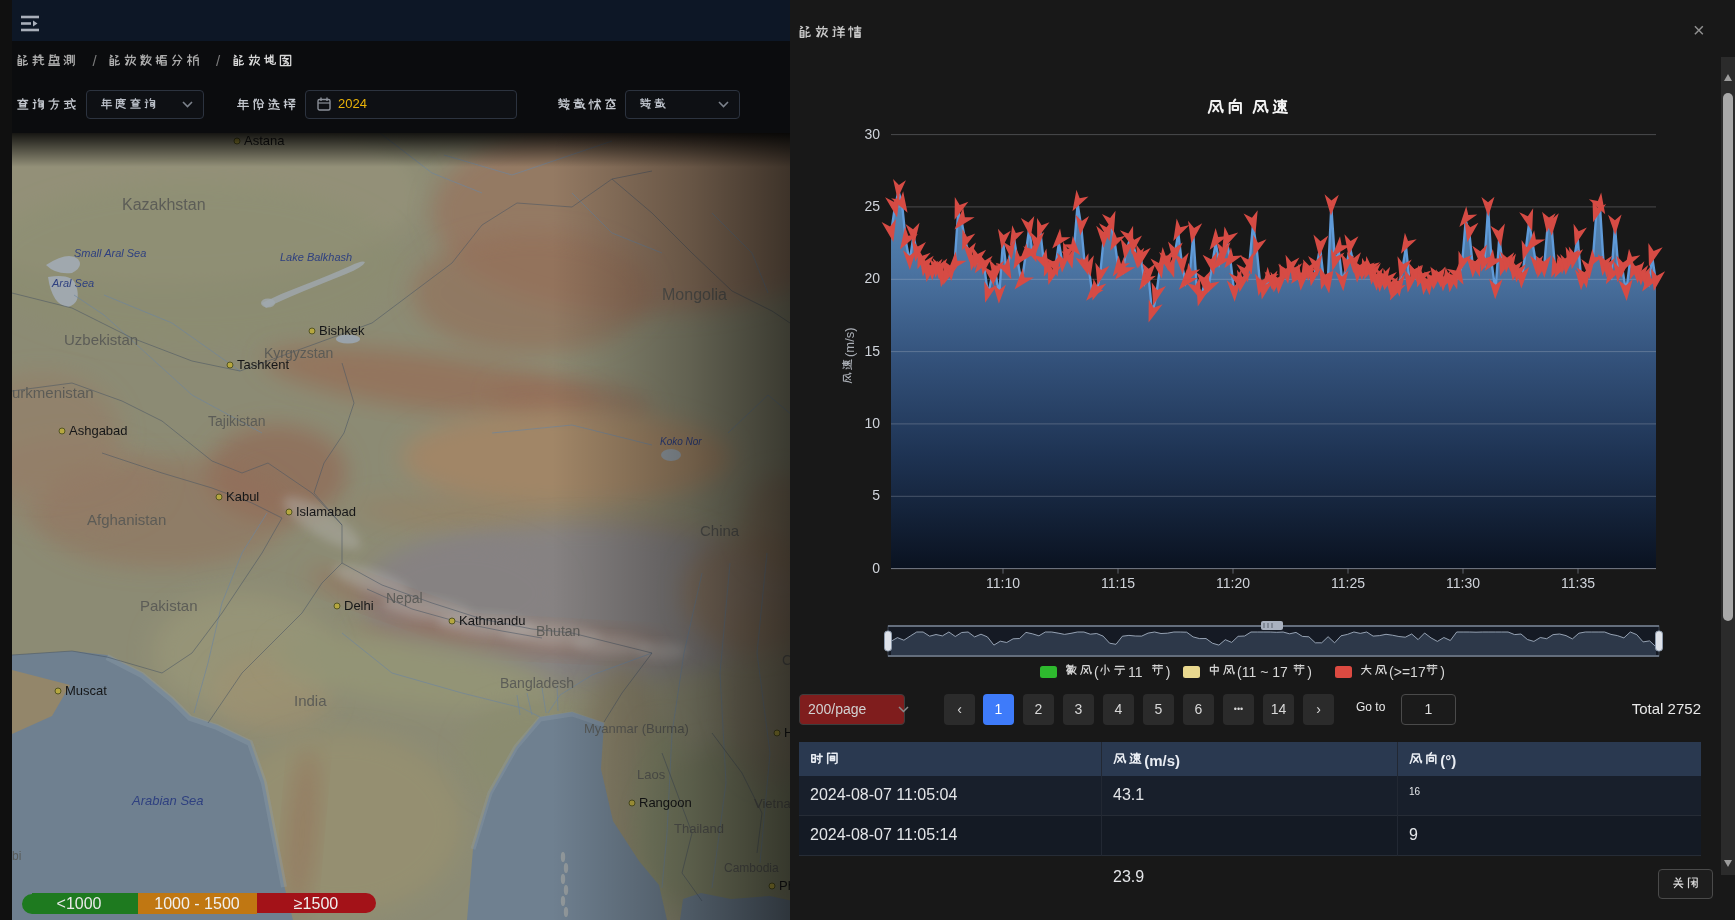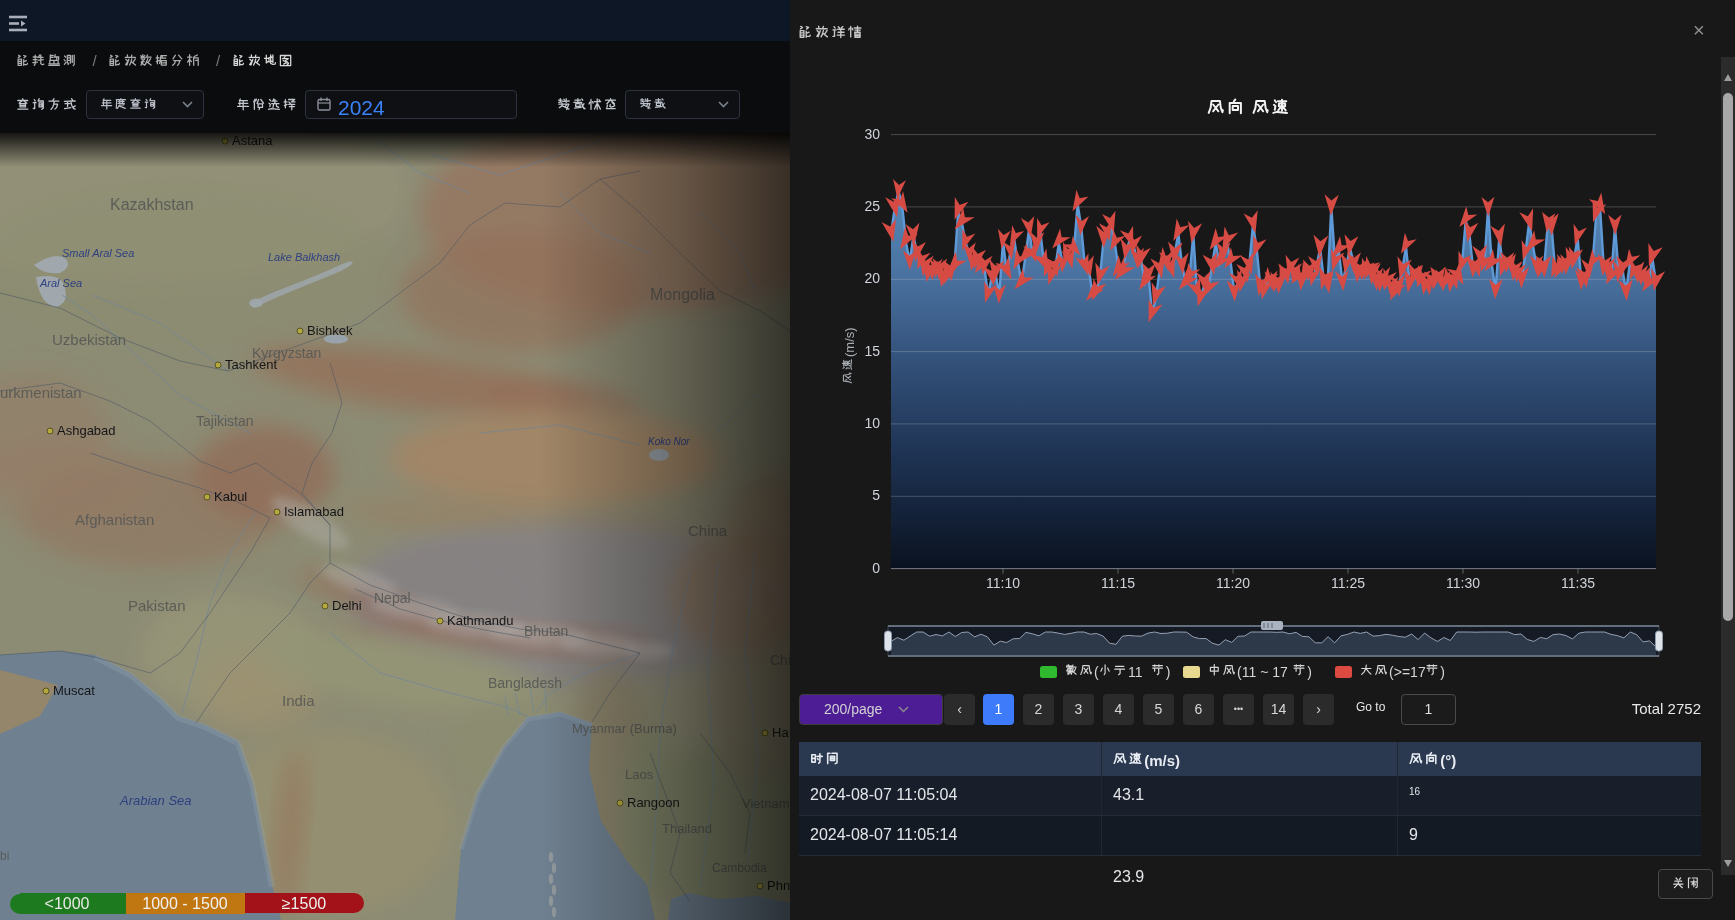--- a/index.html
+++ b/index.html
@@ -1,13 +1,13 @@
 <!DOCTYPE html>
 <html><head><meta charset="utf-8"><style>html,body{margin:0;padding:0;background:#101010;width:1735px;height:920px;overflow:hidden;font-family:"Liberation Sans", sans-serif;}*{box-sizing:border-box}.abs{position:absolute}</style></head><body>
-<div class="abs" style="left:0;top:0;width:700px;height:920px;background:#737373">
+<div class="abs" style="left:12px;top:0;width:700px;height:920px;background:#737373">
     <div class="abs" style="left:0;top:0;width:790px;height:41px;background:#0d1726"></div>
     <svg class="abs" style="left:8px;top:15px" width="20" height="17">
       <g stroke="#a9afba" stroke-width="2.6">
         <line x1="1" y1="2" x2="19" y2="2"></line>
         <line x1="1" y1="8.5" x2="11" y2="8.5"></line>
         <line x1="1" y1="15" x2="19" y2="15"></line>
       </g>
       <path d="M13,5.4 L17.5,8.5 L13,11.6 Z" fill="#a9afba"></path>
     </svg>
     <div class="abs" style="left:0;top:41px;width:790px;height:92px;background:#0b0c0e"></div>
@@ -224,21 +224,21 @@
       <path d="M33.5,3.5 L34.5,4.7 M33.0,7.2 L34.3,8.2 L33.8,10.6 M32.5,13.3 L35.2,12.6 L43.4,13.3 M37.7,3.0 L37.0,5.0 M36.0,5.2 L40.9,5.2 M38.9,3.5 L38.9,7.7 M35.7,7.7 L42.9,7.7 M37.7,7.7 L37.0,11.4 M40.4,7.7 L40.4,10.1 L42.6,11.4" fill="none" stroke="#c3c7ce" stroke-width="1.28" stroke-linecap="round" stroke-linejoin="round"></path>
       <path d="M49.4,3.7 L49.4,11.8 M48.1,5.9 L51.1,5.9 M48.4,9.6 L51.1,8.4 M52.6,3.5 L58.7,3.5 L55.3,5.9 L59.0,5.9 M52.8,5.9 L54.5,7.7 M52.8,8.4 L58.7,8.4 M53.3,10.6 L58.5,10.6 M55.8,8.4 L55.8,13.8" fill="none" stroke="#c3c7ce" stroke-width="1.28" stroke-linecap="round" stroke-linejoin="round"></path>
     </svg></div>
 <div class="abs" style="left:305px;top:90px;width:212px;height:29px;border:1px solid #2c333f;border-radius:4px;background:#0e1014"></div>
 <svg class="abs" style="left:317px;top:97px" width="14" height="14">
     <rect x="1" y="2.5" width="12" height="10.5" rx="1.5" fill="none" stroke="#8a8f98" stroke-width="1.4"></rect>
     <line x1="4" y1="0.5" x2="4" y2="4" stroke="#8a8f98" stroke-width="1.4"></line>
     <line x1="10" y1="0.5" x2="10" y2="4" stroke="#8a8f98" stroke-width="1.4"></line>
     <line x1="1" y1="6" x2="13" y2="6" stroke="#8a8f98" stroke-width="1.2"></line>
   </svg>
-<div class="abs" style="left:338px;top:96px;color:#3b82f6;font-size:21px">2024</div>
+<div class="abs" style="left:338px;top:96px;color:#eab308;font-size:13px">2024</div>
 <div style="position:absolute;left:557px;top:96px;width:62px;height:20px"><svg width="62" height="20" style="overflow:visible">
       <path d="M3.3,2.7 L3.3,5.9 M1.6,4.2 L5.0,4.2 M1.8,6.4 L4.8,5.9 M6.8,3.2 L7.7,4.5 M6.0,5.4 L12.2,5.0 M9.2,2.7 L9.2,6.4 M1.8,8.2 L11.9,8.2 M5.0,7.2 L5.0,9.9 L2.3,11.6 M5.0,9.6 L11.9,13.1 M9.5,8.6 L8.0,11.1 M11.4,9.1 L9.7,13.6" fill="none" stroke="#c3c7ce" stroke-width="1.28" stroke-linecap="round" stroke-linejoin="round"></path>
       <path d="M20.9,2.7 L20.9,5.9 M17.9,4.2 L23.6,4.2 M16.9,6.4 L24.8,6.4 M18.7,7.7 L23.1,7.7 L23.1,10.4 L18.7,10.4 L18.7,7.7 M17.7,12.1 L24.1,11.4 M24.8,3.0 L25.8,4.2 M24.3,6.4 L25.3,9.6 L27.0,12.6 M27.0,7.7 L25.1,10.9 M26.5,11.4 L28.0,12.8" fill="none" stroke="#c3c7ce" stroke-width="1.28" stroke-linecap="round" stroke-linejoin="round"></path>
       <path d="M34.0,3.5 L34.0,13.3 M32.8,6.2 L32.0,7.9 M35.5,5.7 L36.2,7.2 M37.2,5.7 L43.6,5.7 M40.2,3.0 L40.2,13.3 M41.9,3.7 L42.9,5.0 M39.7,7.9 L37.5,13.1 M40.7,7.9 L43.4,13.1" fill="none" stroke="#c3c7ce" stroke-width="1.28" stroke-linecap="round" stroke-linejoin="round"></path>
       <path d="M53.6,2.7 L53.6,4.2 M48.6,4.2 L58.5,4.2 M53.1,4.2 L49.9,7.7 M54.0,4.2 L57.5,7.7 M55.0,6.4 L56.5,7.7 M50.4,9.1 L49.9,11.4 M53.3,8.4 L52.8,10.4 L54.3,11.1 L56.5,10.4 M57.0,8.6 L57.7,9.9 M49.4,12.6 L58.2,12.6" fill="none" stroke="#c3c7ce" stroke-width="1.28" stroke-linecap="round" stroke-linejoin="round"></path>
     </svg></div>
 <div class="abs" style="left:625px;top:90px;width:115px;height:29px;border:1px solid #2c333f;border-radius:4px;background:#0e1014"></div>
 <div style="position:absolute;left:639px;top:96px;width:29px;height:18px"><svg width="29" height="18" style="overflow:visible">
       <path d="M3.1,2.6 L3.1,5.5 M1.5,3.9 L4.7,3.9 M1.7,6.0 L4.5,5.5 M6.3,3.0 L7.2,4.2 M5.6,5.1 L11.4,4.6 M8.6,2.6 L8.6,6.0 M1.7,7.6 L11.1,7.6 M4.7,6.7 L4.7,9.2 L2.2,10.8 M4.7,9.0 L11.1,12.2 M8.8,8.1 L7.4,10.4 M10.7,8.5 L9.1,12.7" fill="none" stroke="#b9bec7" stroke-width="1.19" stroke-linecap="round" stroke-linejoin="round"></path>
       <path d="M19.5,2.6 L19.5,5.5 M16.7,3.9 L22.0,3.9 M15.8,6.0 L23.2,6.0 M17.4,7.2 L21.5,7.2 L21.5,9.7 L17.4,9.7 L17.4,7.2 M16.5,11.3 L22.5,10.6 M23.2,2.8 L24.1,3.9 M22.7,6.0 L23.6,9.0 L25.2,11.7 M25.2,7.2 L23.4,10.1 M24.8,10.6 L26.1,12.0" fill="none" stroke="#b9bec7" stroke-width="1.19" stroke-linecap="round" stroke-linejoin="round"></path>
@@ -546,21 +546,21 @@
         <path d="M88.3,2.8 L88.3,4.4 M92.4,2.8 L92.4,4.4 M86.2,3.7 L95.9,3.7 M86.2,6.2 L95.9,6.2 M88.1,6.2 L88.1,9.2 M92.2,6.2 L92.2,11.5 L90.8,12.7" fill="none" stroke="#d6d6d6" stroke-width="1.19" stroke-linecap="round" stroke-linejoin="round"></path>
         <text x="99.3" y="15.1" font-size="14" font-weight="normal" fill="#d6d6d6" font-family="Liberation Sans, sans-serif">)</text>
       </svg></div>
     <div class="abs" style="left:570px;top:662px"><svg width="85" height="18" style="overflow:visible">
         <path d="M1.7,6.5 L10.9,6.5 M6.3,3.0 L5.8,6.7 L4.0,10.1 L1.7,12.4 M6.5,7.2 L8.6,9.9 L10.9,12.2" fill="none" stroke="#d6d6d6" stroke-width="1.19" stroke-linecap="round" stroke-linejoin="round"></path>
         <path d="M17.9,3.7 L17.2,8.8 L15.8,12.4 M17.9,3.7 L24.1,3.7 M24.1,3.7 L24.8,8.8 L25.9,12.0 L26.3,10.4 M19.0,6.2 L22.9,11.3 M22.9,6.2 L19.0,11.3" fill="none" stroke="#d6d6d6" stroke-width="1.19" stroke-linecap="round" stroke-linejoin="round"></path>
         <text x="29.1" y="15.1" font-size="14" font-weight="normal" fill="#d6d6d6" font-family="Liberation Sans, sans-serif">(&gt;=17</text>
         <path d="M69.2,2.8 L69.2,4.4 M73.4,2.8 L73.4,4.4 M67.2,3.7 L76.8,3.7 M67.2,6.2 L76.8,6.2 M69.0,6.2 L69.0,9.2 M73.2,6.2 L73.2,11.5 L71.8,12.7" fill="none" stroke="#d6d6d6" stroke-width="1.19" stroke-linecap="round" stroke-linejoin="round"></path>
         <text x="80.3" y="15.1" font-size="14" font-weight="normal" fill="#d6d6d6" font-family="Liberation Sans, sans-serif">)</text>
       </svg></div>
-    <div class="abs" style="left:9px;top:694px;width:144px;height:31px;border:1px solid #3d3d3d;border-radius:4px;background:#4c1d95;color:#d2d2d2;font-size:14px;line-height:29px;padding-left:24px">200/page</div>
+    <div class="abs" style="left:9px;top:694px;width:106px;height:31px;border:1px solid #3d3d3d;border-radius:4px;background:#7f1d1d;color:#d2d2d2;font-size:14px;line-height:29px;padding-left:8px">200/page</div>
     <svg class="abs" style="left:108px;top:706px" width="11" height="7">
       <path d="M1,1 L5.5,5.5 L10,1" stroke="#8a8a8a" stroke-width="1.5" fill="none"></path>
     </svg>
     <div class="abs" style="left:154px;top:694px;width:31px;height:31px;background:#2b2b2b;border-radius:4px;color:#d8d8d8;font-size:14px;text-align:center;line-height:31px">‹</div>
     <div class="abs" style="left:193px;top:694px;width:31px;height:31px;background:#3e7bfa;border-radius:4px;color:#fff;font-size:14px;text-align:center;line-height:31px">1</div>
     <div class="abs" style="left:233px;top:694px;width:31px;height:31px;background:#2b2b2b;border-radius:4px;color:#d8d8d8;font-size:14px;text-align:center;line-height:31px">2</div>
     <div class="abs" style="left:273px;top:694px;width:31px;height:31px;background:#2b2b2b;border-radius:4px;color:#d8d8d8;font-size:14px;text-align:center;line-height:31px">3</div>
     <div class="abs" style="left:313px;top:694px;width:31px;height:31px;background:#2b2b2b;border-radius:4px;color:#d8d8d8;font-size:14px;text-align:center;line-height:31px">4</div>
     <div class="abs" style="left:353px;top:694px;width:31px;height:31px;background:#2b2b2b;border-radius:4px;color:#d8d8d8;font-size:14px;text-align:center;line-height:31px">5</div>
     <div class="abs" style="left:393px;top:694px;width:31px;height:31px;background:#2b2b2b;border-radius:4px;color:#d8d8d8;font-size:14px;text-align:center;line-height:31px">6</div>

